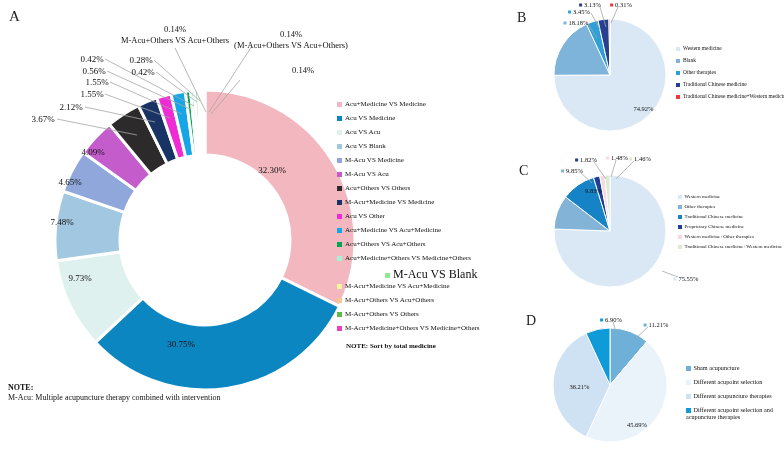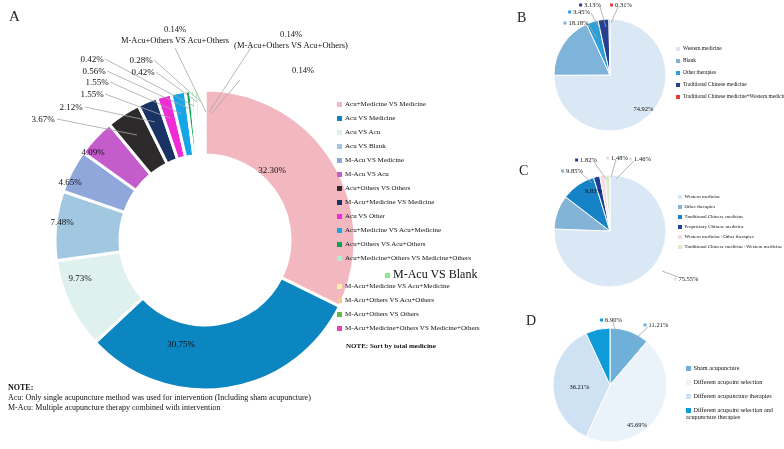--- a/index.html
+++ b/index.html
@@ -23,21 +23,20 @@
 <div id="fig">
   <div class="panel-letter" style="left:9px;top:8px;font-size:15px;">A</div>
   <div class="panel-letter" style="left:517px;top:10px;">B</div>
   <div class="panel-letter" style="left:519px;top:163px;">C</div>
   <div class="panel-letter" style="left:526px;top:313px;">D</div>
 
   <div class="legend-note" style="left:346px;top:342px;">NOTE:  Sort by total medicine</div>
 
   <div id="note-a">
     <div class="nh">NOTE:</div>
-    <div>Acu:  Only single acupuncture method was used for intervention  (Including sham acupuncture)</div>
     <div>M-Acu:  Multiple acupuncture therapy combined with intervention</div>
   </div>
 <svg width="784" height="449" class="layer">
       <path d="M205 90A150 150 0 0 1 339.48267293896936 306.4410315933625L281.2068479987493 277.64991790290543A85 85 0 0 0 205 155Z" fill="#f3b7c0" stroke="#fff" stroke-width="3"></path>
       <path d="M339.48267293896936 306.4410315933625A150 150 0 0 1 95.29212363449803 342.294583744066L142.8322033928822 297.96693078830407A85 85 0 0 0 281.2068479987493 277.64991790290543Z" fill="#0b86c1" stroke="#fff" stroke-width="3"></path>
       <path d="M95.29212363449803 342.294583744066A150 150 0 0 1 56.44735399251903 260.7872885239045L120.82016726242745 251.7794634968792A85 85 0 0 0 142.8322033928822 297.96693078830407Z" fill="#def1ee" stroke="#fff" stroke-width="3"></path>
       <path d="M56.44735399251903 260.7872885239045A150 150 0 0 1 63.142320314919544 191.2516798816091L124.61398151178774 212.37595193291185A85 85 0 0 0 120.82016726242745 251.7794634968792Z" fill="#a2c7e0" stroke="#fff" stroke-width="3"></path>
       <path d="M63.142320314919544 191.2516798816091A150 150 0 0 1 83.19750980809943 152.4548494601102L135.97858889125632 190.39108136072912A85 85 0 0 0 124.61398151178774 212.37595193291185Z" fill="#8fa7da" stroke="#fff" stroke-width="3"></path>
       <path d="M83.19750980809943 152.4548494601102A150 150 0 0 1 109.4510540051015 124.36955885553334L150.8555972695575 174.4760833514689A85 85 0 0 0 135.97858889125632 190.39108136072912Z" fill="#c45ccc" stroke="#fff" stroke-width="3"></path>
       <path d="M109.4510540051015 124.36955885553334A150 150 0 0 1 138.41112239826822 105.59047139528542L167.26630269235199 163.8346004573284A85 85 0 0 0 150.8555972695575 174.4760833514689Z" fill="#2d2a2b" stroke="#fff" stroke-width="3"></path>

